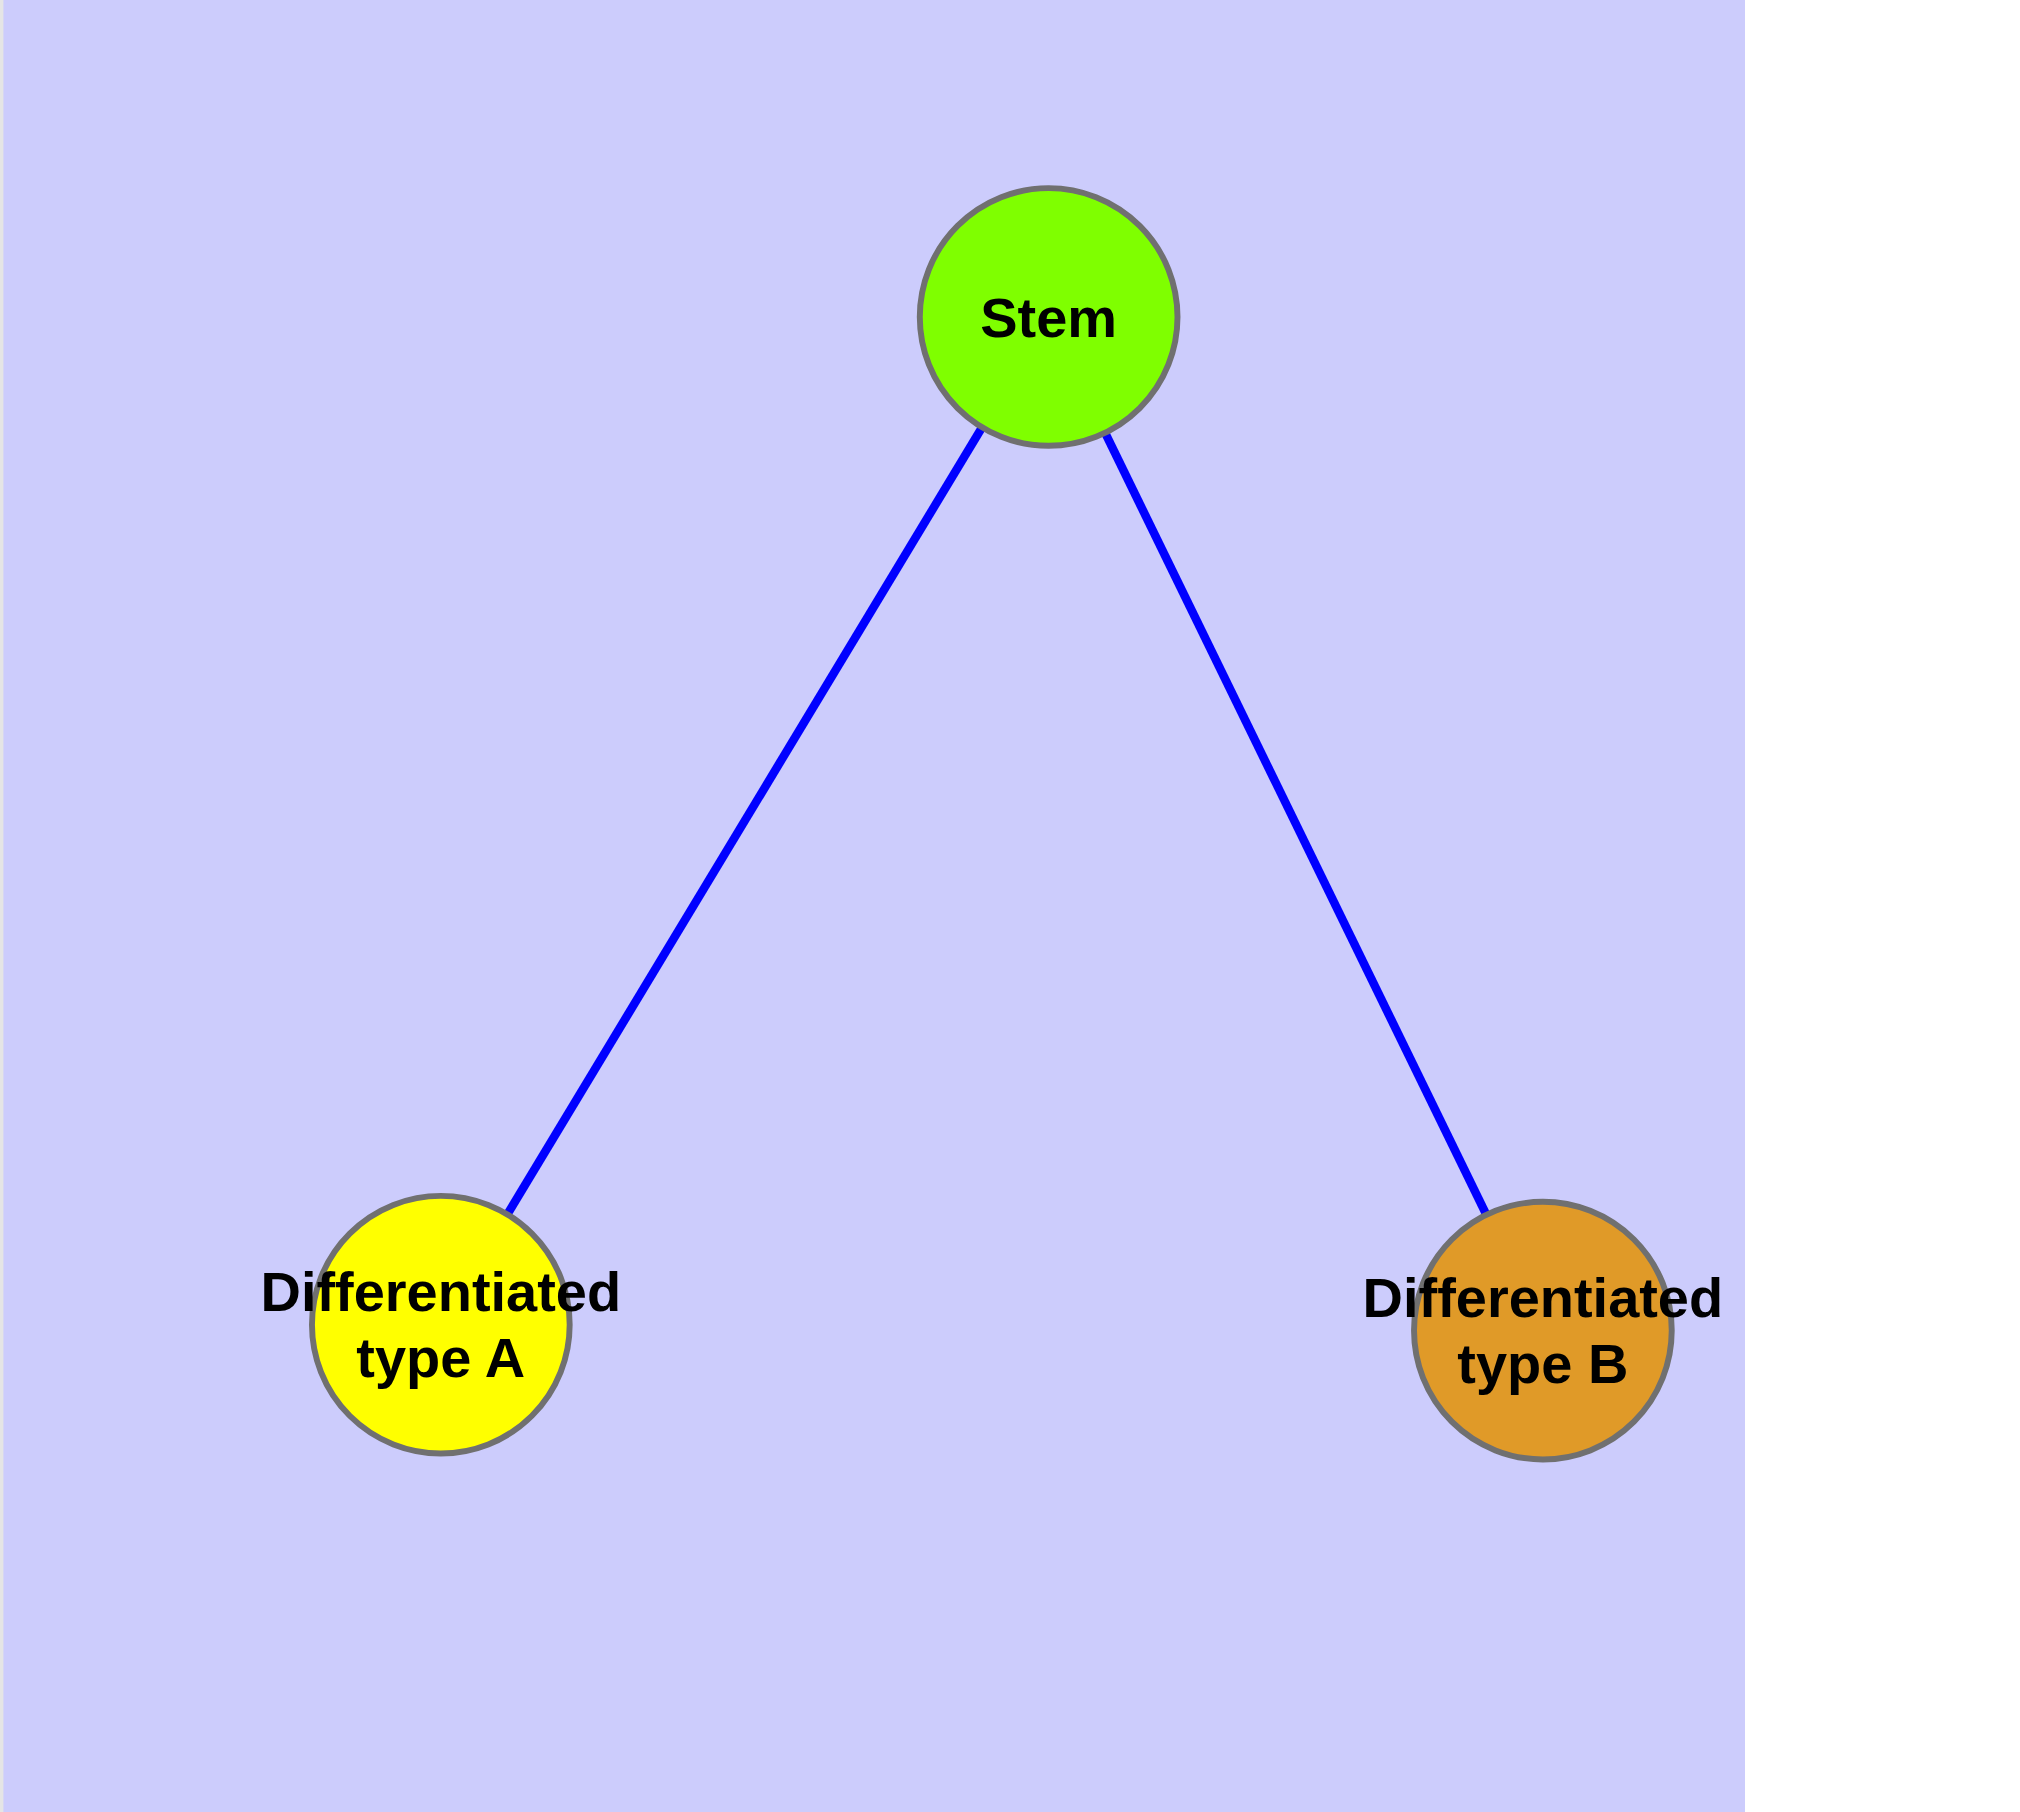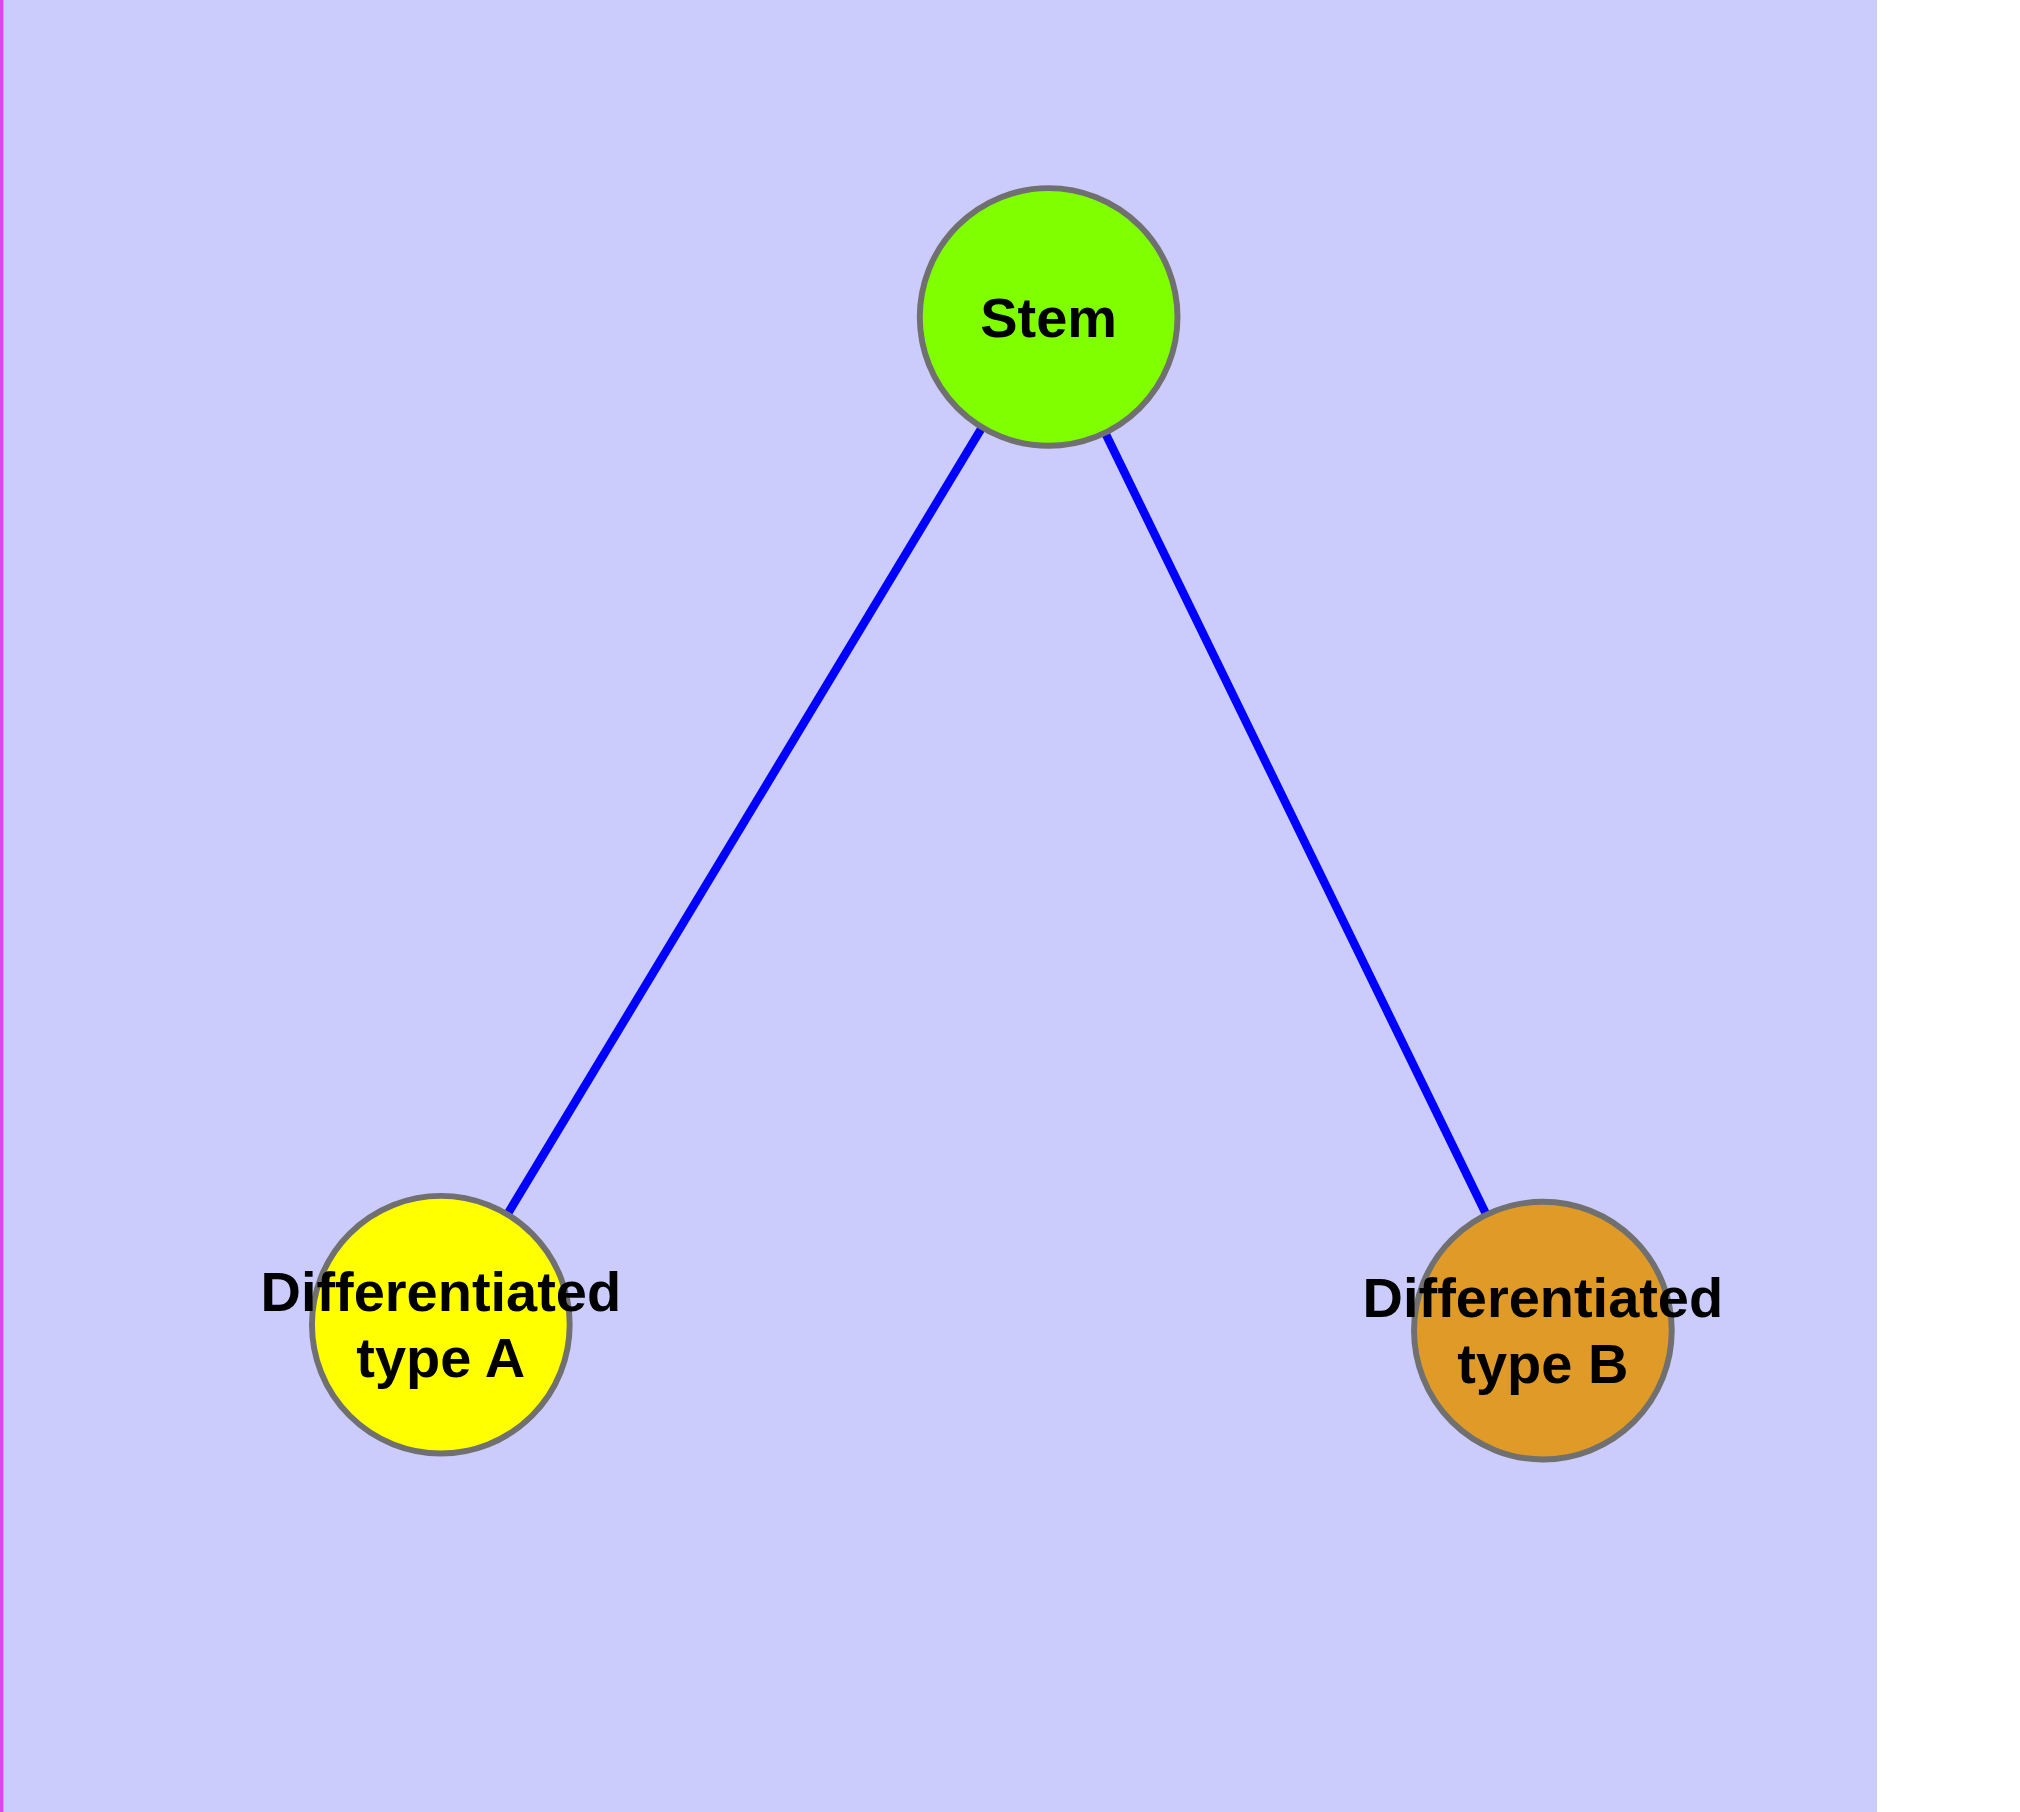--- a/index.html
+++ b/index.html
@@ -29,21 +29,21 @@
   .node-label {
     font-family: "Liberation Sans", sans-serif;
     font-weight: bold;
     fill: #000000;
     paint-order: normal;
   }
 </style>
 </head>
 <body>
 
-<div id="canvas-root" style="width: 1877px; height: 1812px; background: #d946ef;">
+<div id="canvas-root" style="width: 1745px; height: 1812px; background: #e5e5e5;">
   <svg id="graph-svg" viewBox="0 0 2384 2138" preserveAspectRatio="none" xmlns="http://www.w3.org/2000/svg">
 
     <rect id="bg-rect" x="4" y="0" width="2380" height="2138" fill="#CCCCFC"></rect>
 
     <g id="edge-layer">
         <line x1="1237" y1="374" x2="520" y2="1563" stroke="#0000FF" stroke-width="10" stroke-linecap="butt"></line>
         <line x1="1237" y1="374" x2="1820" y2="1570" stroke="#0000FF" stroke-width="10" stroke-linecap="butt"></line>
       </g>
     <g id="node-layer">
         <g>

